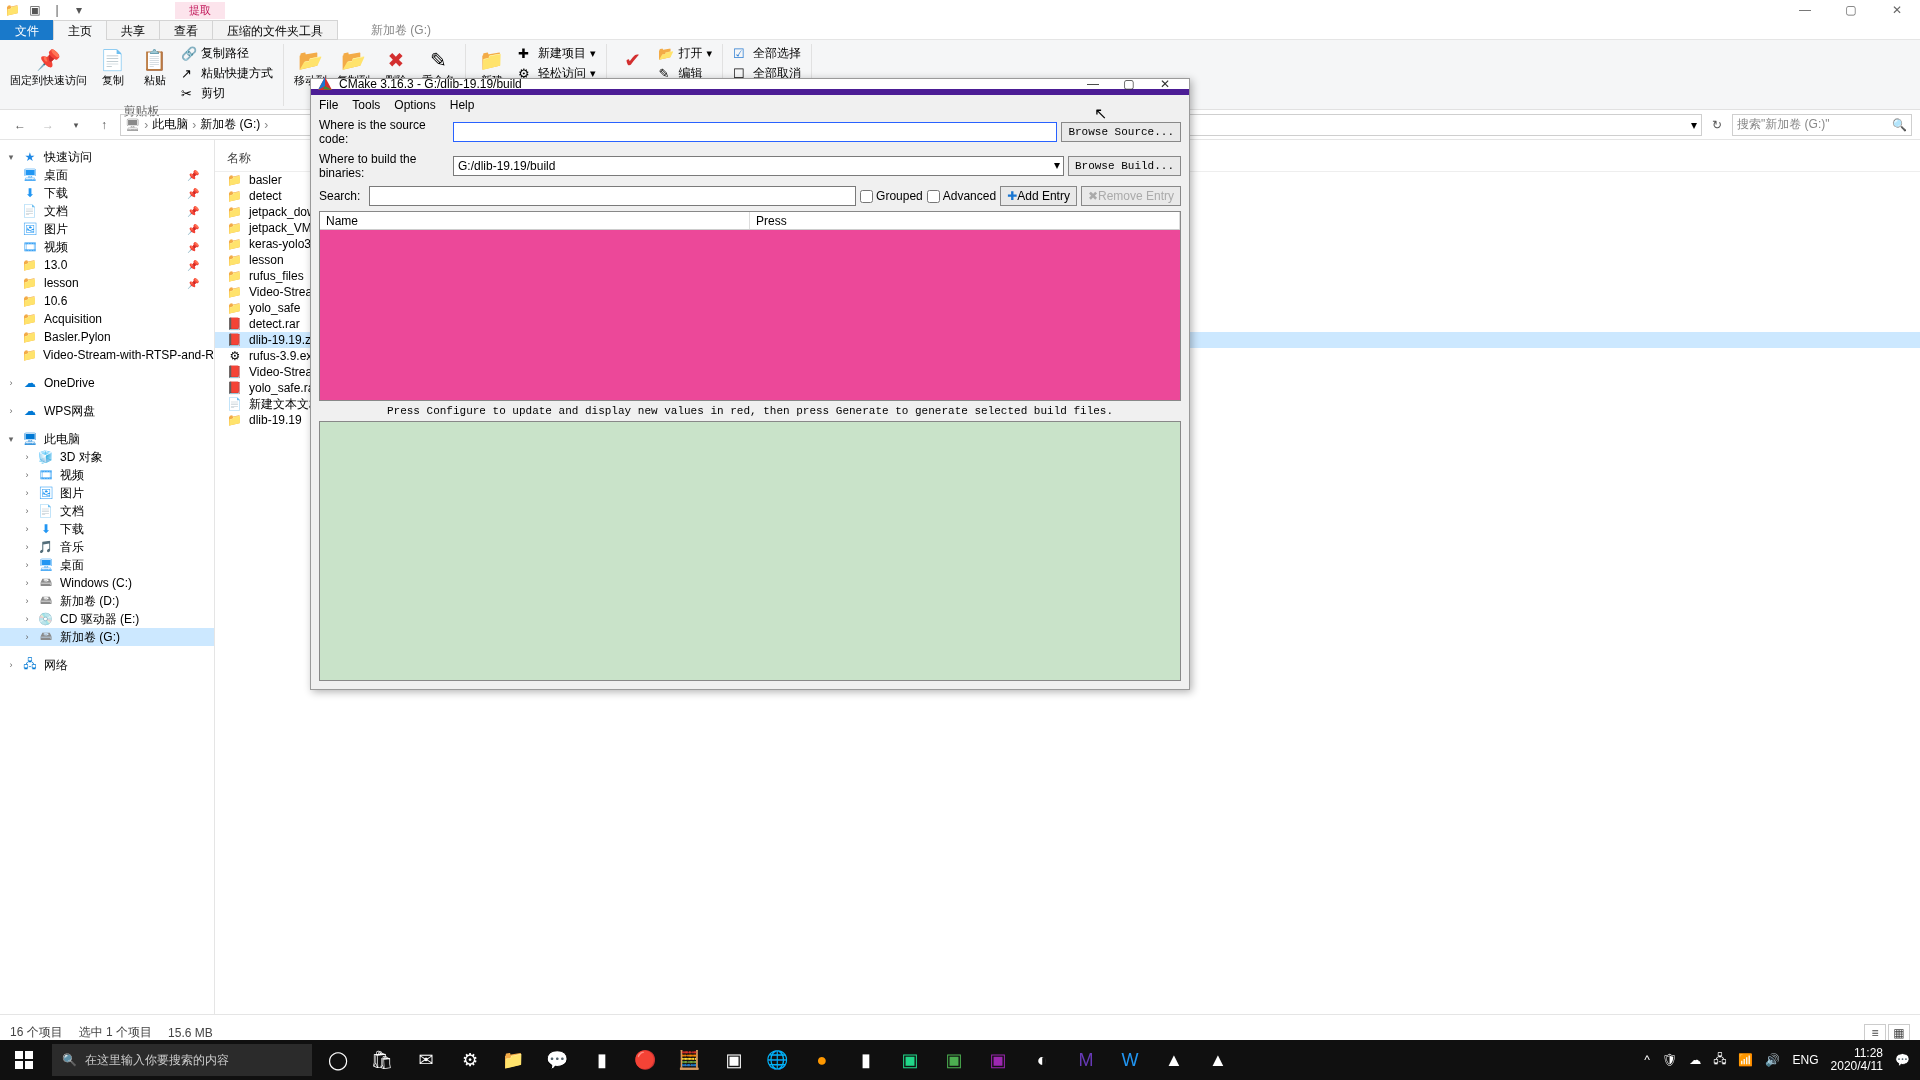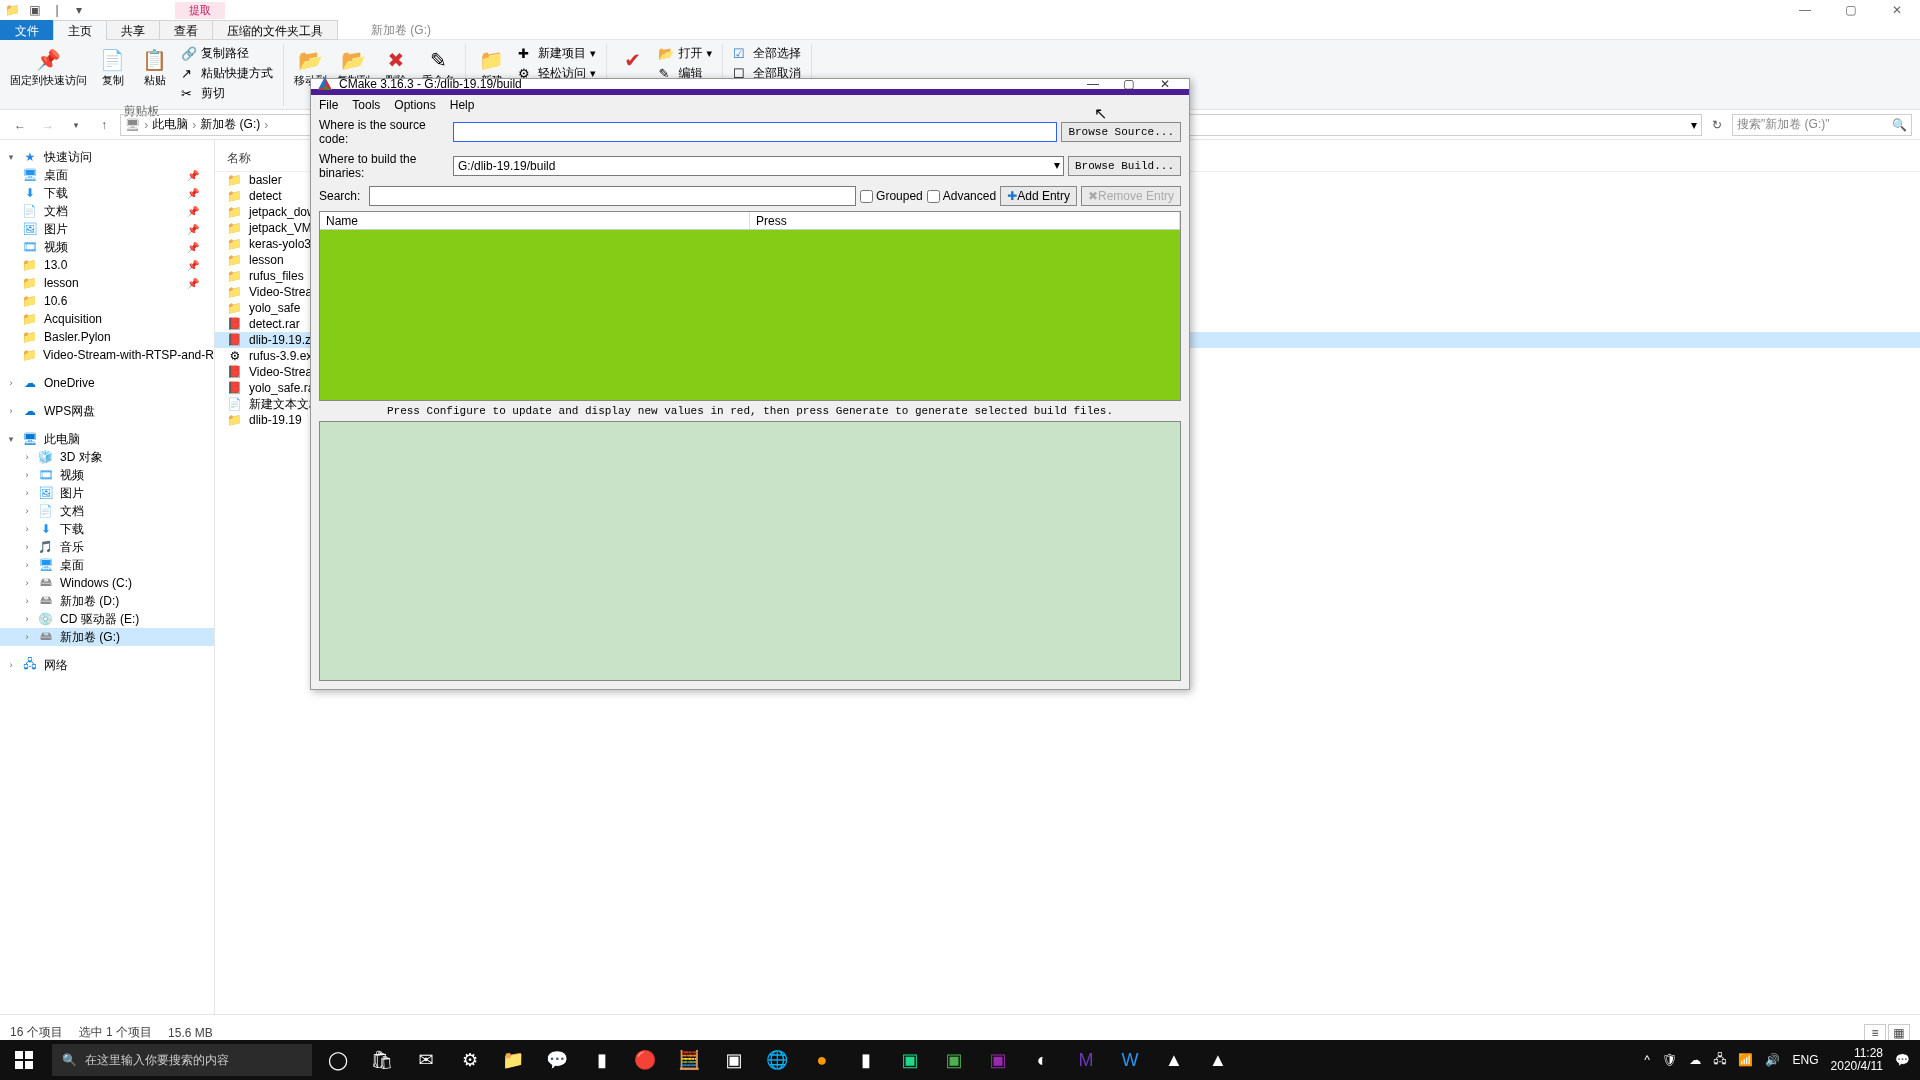--- a/index.html
+++ b/index.html
@@ -70,21 +70,21 @@
 .cm-title .logo{width:16px;height:16px;margin-right:6px}
 .cm-title .t{flex:1}
 .cm-title .wc2{width:36px;text-align:center;color:#333}
 .cm-menu{height:20px;display:flex;align-items:center;gap:14px;padding:0 8px;background:#f0f0f0}
 .cm-row{display:flex;align-items:center;padding:3px 8px;gap:4px;font-family:"Courier New",monospace;font-size:12px}
 .cm-lbl{width:130px}
 .cm-input{flex:1;height:20px;border:1px solid #7a7a7a;background:#fff;padding:0 4px;font-family:Liberation Sans, sans-serif}
 .cm-btn{height:20px;border:1px solid #888;background:#e9e9e9;padding:0 6px;font-family:"Courier New",monospace;font-size:11px;display:flex;align-items:center}
 .cm-btn.dis{color:#aaa}
 .cm-chk{display:flex;align-items:center;gap:3px;font-family:"Courier New",monospace}
-.cm-table{margin:2px 8px;border:1px solid #888;background:#84cc16;height:190px;display:flex;flex-direction:column}
+.cm-table{margin:2px 8px;border:1px solid #888;background:#ec4899;height:190px;display:flex;flex-direction:column}
 .cm-thead{display:flex;background:#fff;height:18px;border-bottom:1px solid #ccc}
 .cm-th{padding:2px 6px;border-right:1px solid #ddd}
 .cm-hint{text-align:center;font-family:"Courier New",monospace;font-size:11px;padding:2px 0}
 .cm-actions{display:flex;align-items:center;gap:6px;padding:2px 8px;font-family:"Courier New",monospace;font-size:12px}
 .cm-out{margin:2px 8px 8px;border:1px solid #888;background:#c9e3c9;flex:1}
 .cursor{position:absolute;left:1094px;top:104px;font-size:16px;pointer-events:none}
 
 .folder-ic{color:#f0c36d}
 .drive-ic{color:#8a8a8a}
 

